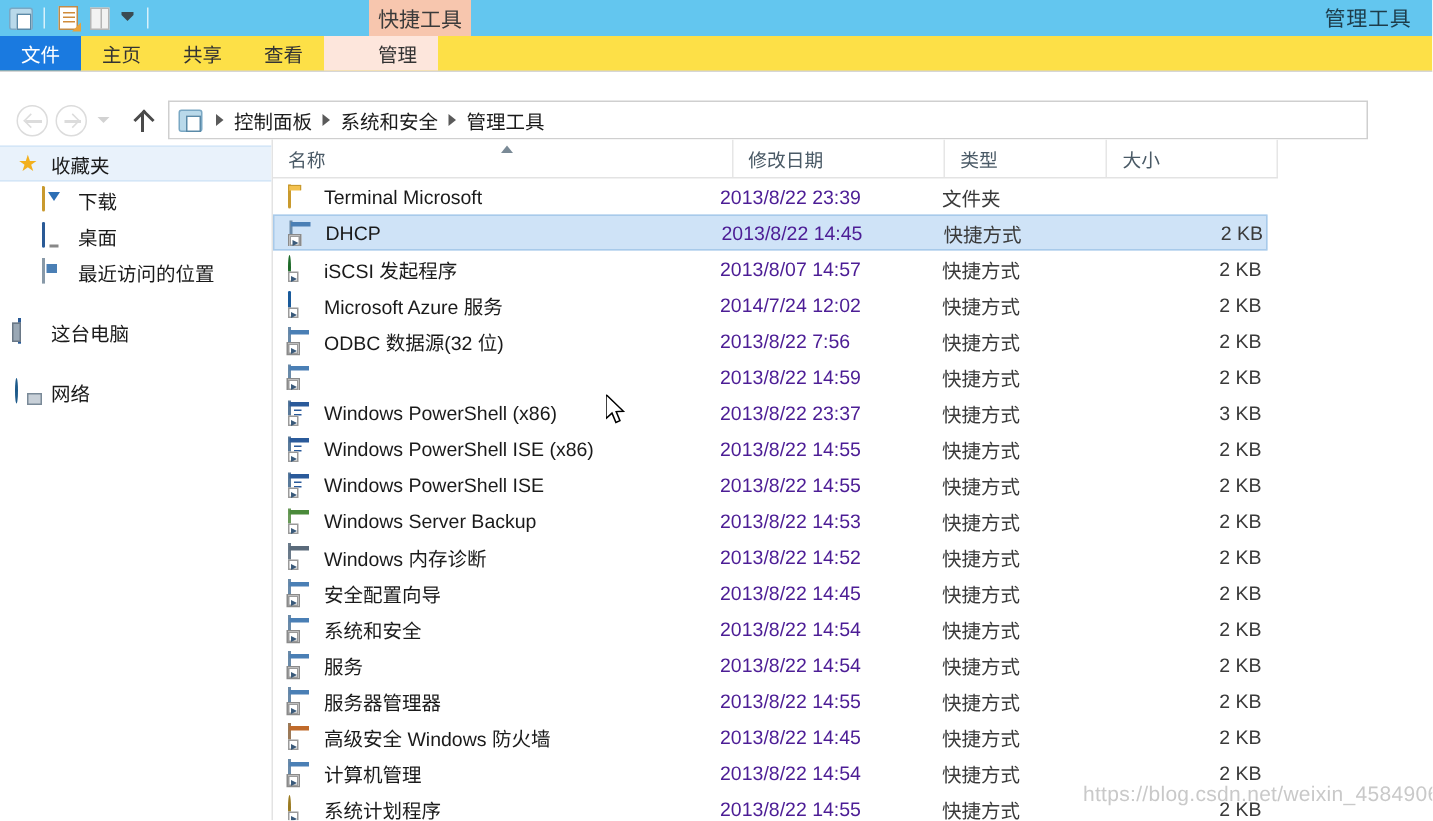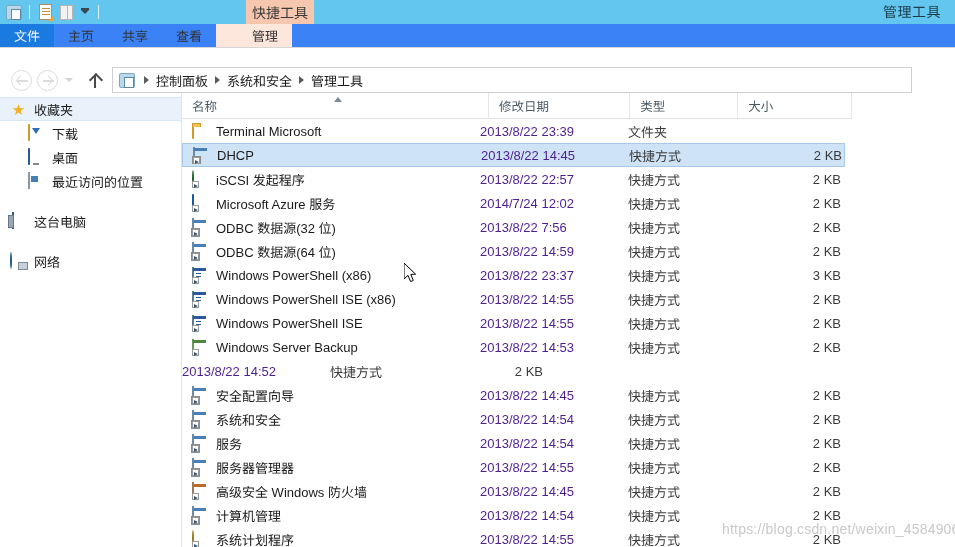--- a/index.html
+++ b/index.html
@@ -106,21 +106,21 @@
     position: absolute; right: 14px; top: 0;
     height: 24px; line-height: 24px;
     font-size: 14px; color: #1d3c4a;
     letter-spacing: 0.5px;
   }
 
   
   .tabstrip {
     position: absolute; left: 0; top: 24px;
     width: 955px; height: 24px;
-    background: #3b82f6;
+    background: #fde047;
     border-bottom: 1px solid #d6d6d6;
     display: flex; align-items: stretch;
   }
   .tab {
     display: flex; align-items: center; justify-content: center;
     font-size: 13px; color: #333333;
     padding: 0 14px;
     cursor: default;
     white-space: nowrap;
   }
@@ -677,21 +677,21 @@
             </div>
             <div class="cell-date">2013/8/22 14:45</div>
             <div class="cell-type">快捷方式</div>
             <div class="cell-size">2 KB</div>
           </div>
           <div class="row">
             <div class="cell-name">
               <span class="fi"><span class="fi-globe"></span><span class="sc-arrow"></span></span>
               <span>iSCSI 发起程序</span>
             </div>
-            <div class="cell-date">2013/8/22 22:57</div>
+            <div class="cell-date">2013/8/07 14:57</div>
             <div class="cell-type">快捷方式</div>
             <div class="cell-size">2 KB</div>
           </div>
           <div class="row">
             <div class="cell-name">
               <span class="fi"><span class="fi-azure"></span><span class="sc-arrow"></span></span>
               <span>Microsoft Azure 服务</span>
             </div>
             <div class="cell-date">2014/7/24 12:02</div>
             <div class="cell-type">快捷方式</div>
@@ -702,21 +702,20 @@
               <span class="fi"><span class="fi-mmc"></span><span class="sc-arrow"></span></span>
               <span>ODBC 数据源(32 位)</span>
             </div>
             <div class="cell-date">2013/8/22 7:56</div>
             <div class="cell-type">快捷方式</div>
             <div class="cell-size">2 KB</div>
           </div>
           <div class="row">
             <div class="cell-name">
               <span class="fi"><span class="fi-mmc"></span><span class="sc-arrow"></span></span>
-              <span>ODBC 数据源(64 位)</span>
             </div>
             <div class="cell-date">2013/8/22 14:59</div>
             <div class="cell-type">快捷方式</div>
             <div class="cell-size">2 KB</div>
           </div>
           <div class="row">
             <div class="cell-name">
               <span class="fi"><span class="fi-ps"></span><span class="sc-arrow"></span></span>
               <span>Windows PowerShell (x86)</span>
             </div>
@@ -745,20 +744,24 @@
           <div class="row">
             <div class="cell-name">
               <span class="fi"><span class="fi-backup"></span><span class="sc-arrow"></span></span>
               <span>Windows Server Backup</span>
             </div>
             <div class="cell-date">2013/8/22 14:53</div>
             <div class="cell-type">快捷方式</div>
             <div class="cell-size">2 KB</div>
           </div>
           <div class="row">
+            <div class="cell-name">
+              <span class="fi"><span class="fi-mem"></span><span class="sc-arrow"></span></span>
+              <span>Windows 内存诊断</span>
+            </div>
             <div class="cell-date">2013/8/22 14:52</div>
             <div class="cell-type">快捷方式</div>
             <div class="cell-size">2 KB</div>
           </div>
           <div class="row">
             <div class="cell-name">
               <span class="fi"><span class="fi-mmc"></span><span class="sc-arrow"></span></span>
               <span>安全配置向导</span>
             </div>
             <div class="cell-date">2013/8/22 14:45</div>

